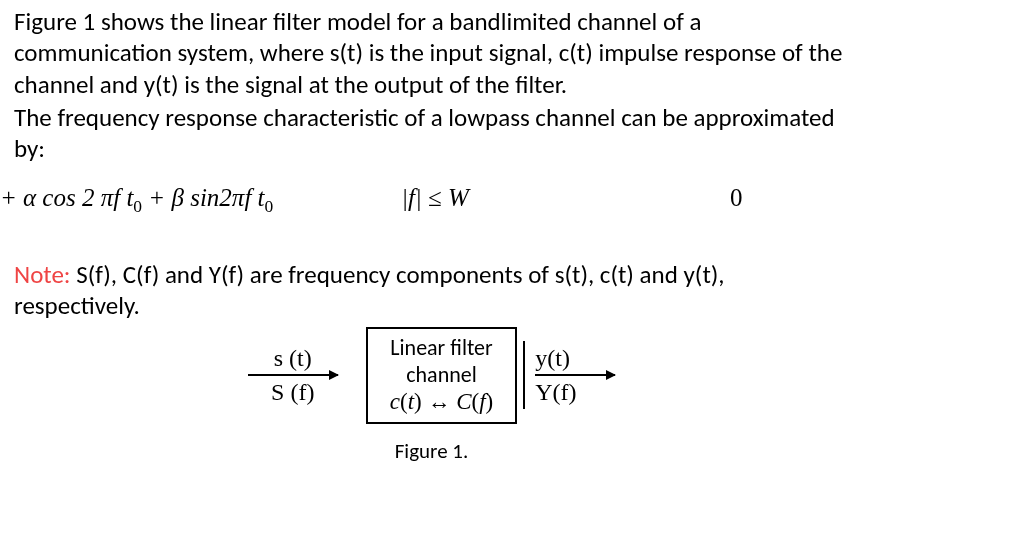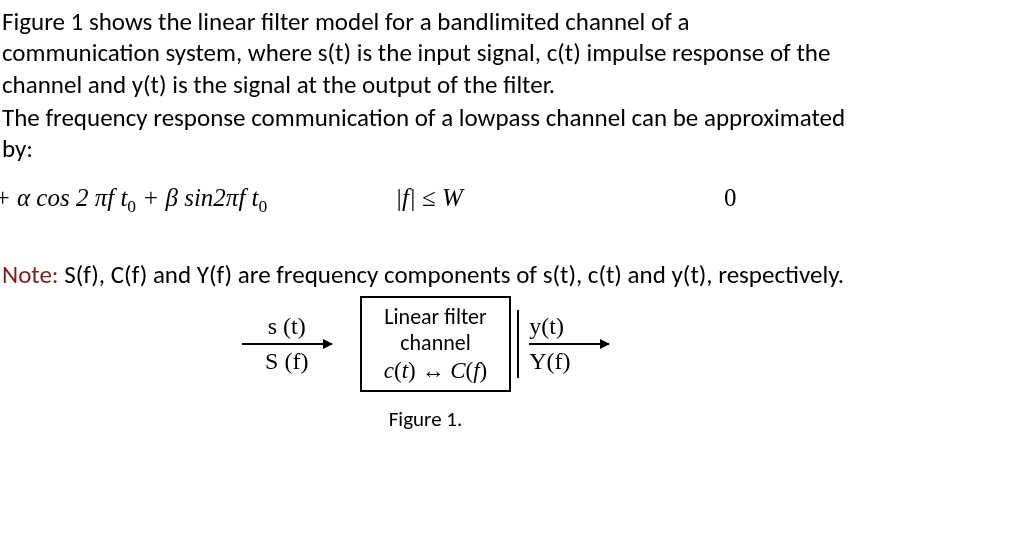--- a/index.html
+++ b/index.html
@@ -5,21 +5,21 @@
   html, body {
     margin: 0;
     padding: 0;
     background: #ffffff;
     color: #000000;
     font-family: "Calibri", "Segoe UI", "Helvetica Neue", Arial, sans-serif;
   }
   .page {
     width: 863px;
     box-sizing: border-box;
-    padding: 6px 14px 10px 2px;
+    padding: 6px 14px 10px 14px;
     font-size: 25px;
     line-height: 1.25;
   }
   .para {
     margin: 0 0 2px 0;
   }
   .math-line-wrap {
     display: flex;
     justify-content: center;
     align-items: center;
@@ -65,21 +65,21 @@
   }
   .sub0 {
     font-size: 0.7em;
     position: relative;
     top: 0.35em;
   }
   .upright {
     font-style: normal;
   }
   .red {
-    color: #7f1d1d;
+    color: #ef4444;
     margin-top: 35px;
   }
   .gap {
     height: 14px;
   }
   
   .diagram-wrap {
     display: flex;
     flex-direction: column;
     align-items: center;
@@ -173,21 +173,21 @@
     border-left: 2px solid #000;
     margin: 0 10px 0 6px;
   }
 </style>
 </head>
 <body>
 
 <div class="page">
 
   <p class="para">Figure 1 shows the linear filter model for a bandlimited channel of a communication system, where s(t) is the input signal, c(t) impulse response of the channel and y(t) is the signal at the output of the filter.</p>
-  <p class="para">The frequency response communication of a lowpass channel can be approximated by:</p>
+  <p class="para">The frequency response characteristic of a lowpass channel can be approximated by:</p>
 
   <div class="math-line-wrap">
     <span class="cf">
       <span>C(f) = </span>
       <span class="brace upright">{</span>
       <span class="cases">
         <span class="caserow">
           <span class="casebody">
             <span>1 + α cos 2 πf t</span><span class="sub0 upright">0</span><span> + β sin2πf t</span><span class="sub0 upright">0</span>
           </span>

